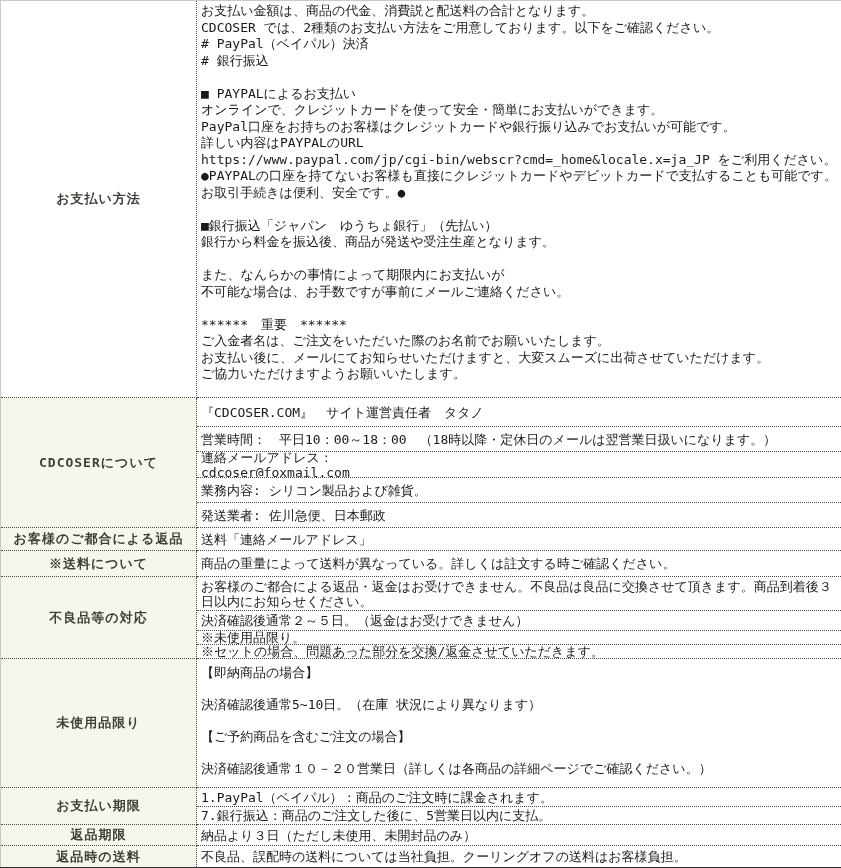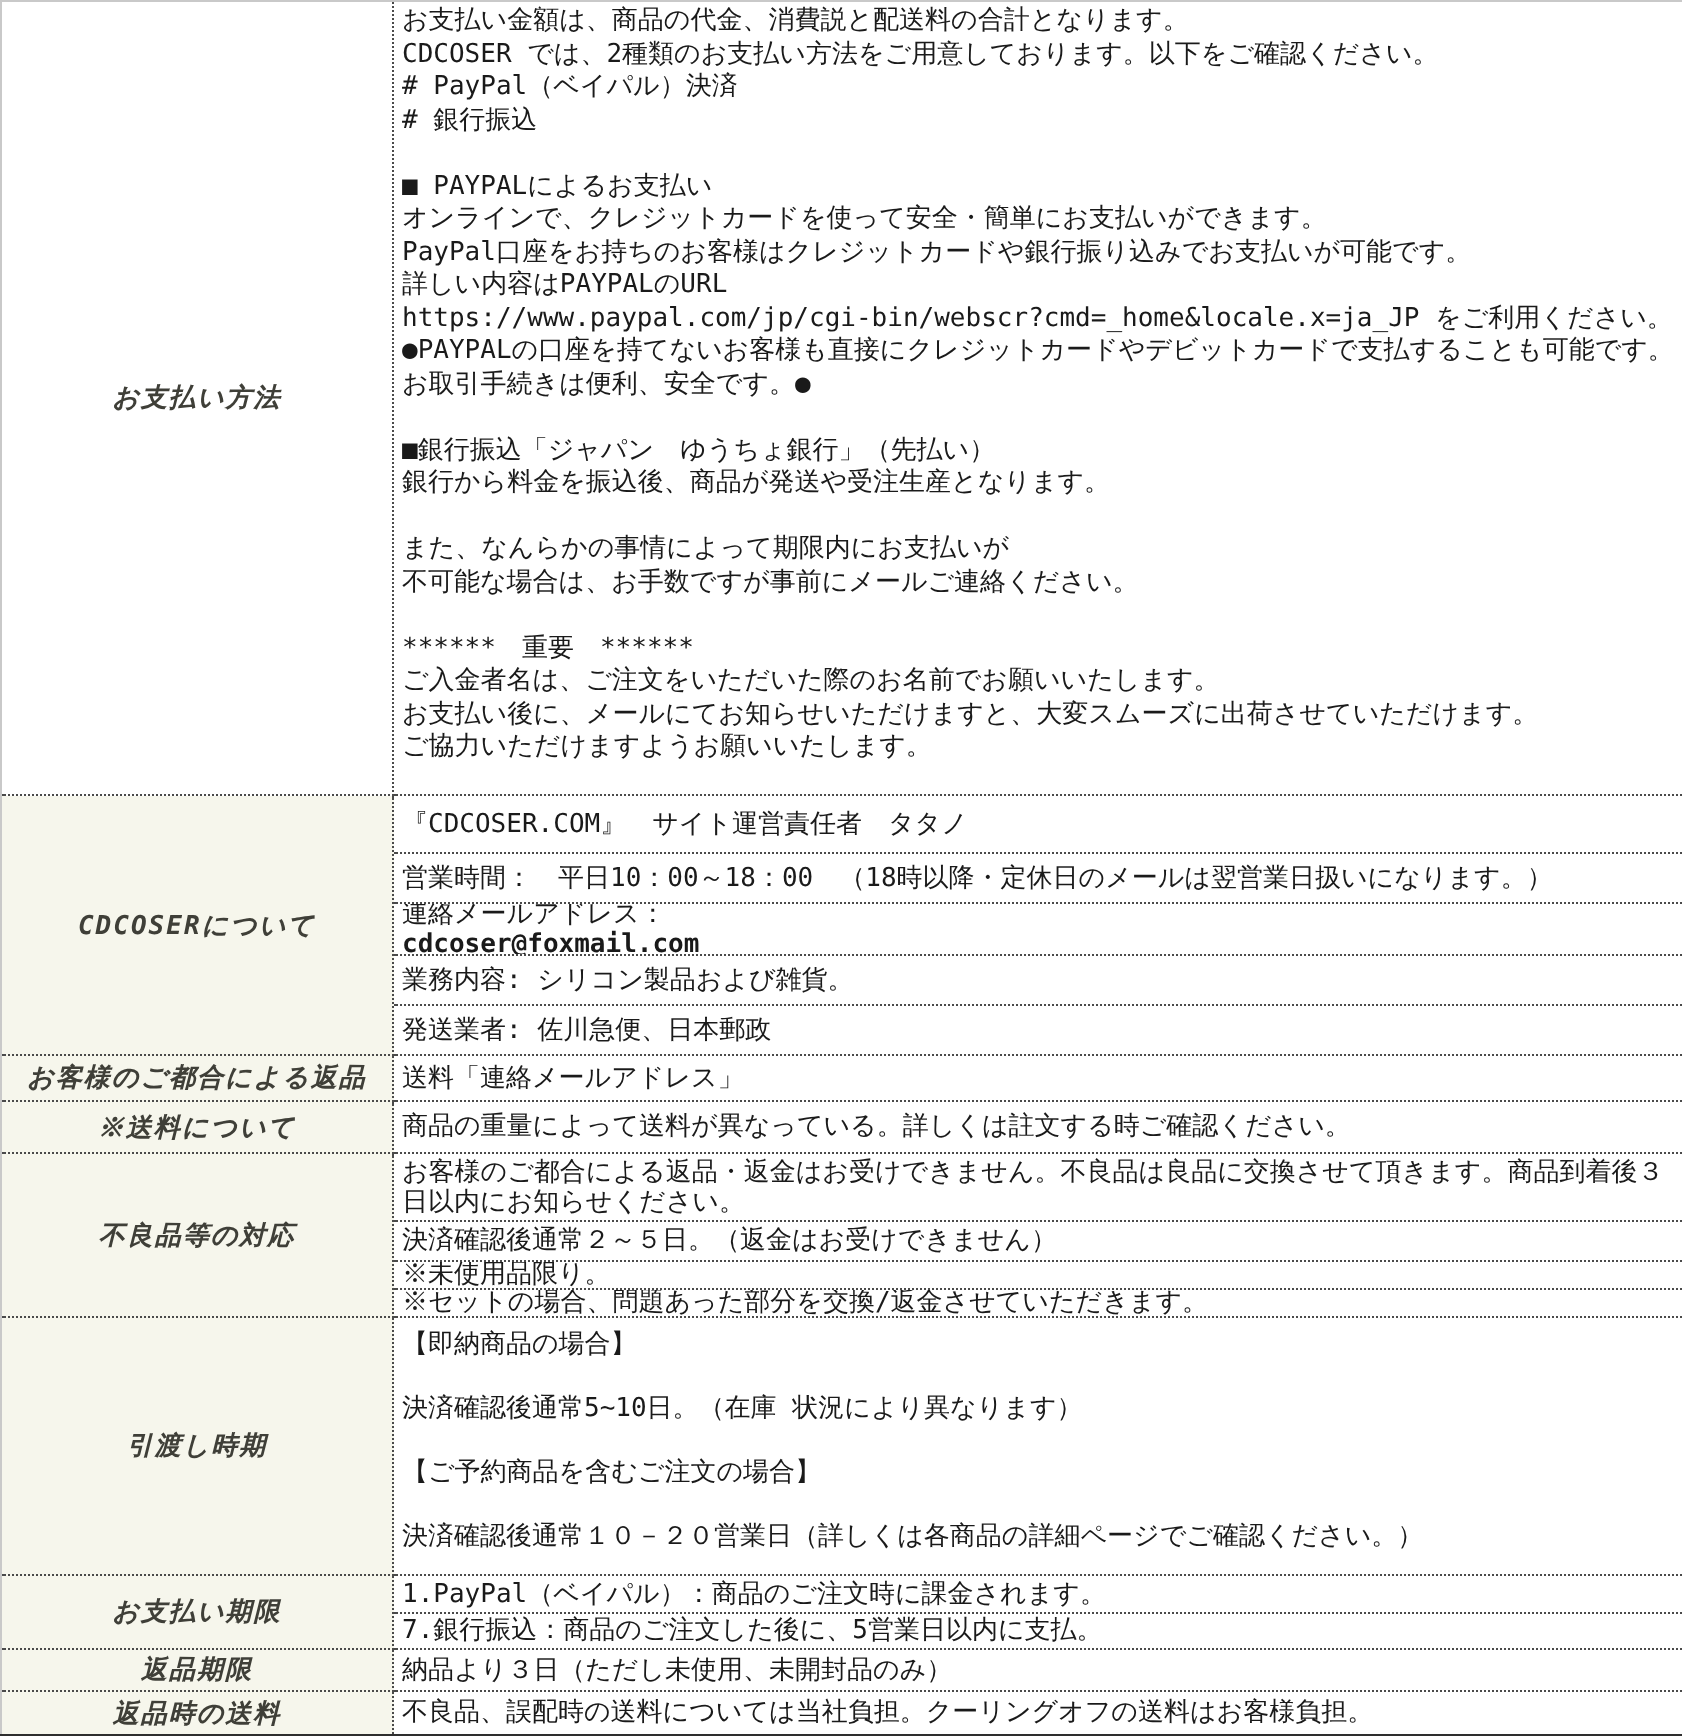--- a/index.html
+++ b/index.html
@@ -8,39 +8,39 @@
     font-size:13px;color:#1a1a1a;width:841px;
   }
   table.info{
     border-collapse:collapse;width:841px;table-layout:fixed;
     border-top:1px solid #c9c9c9;border-left:1px solid #c9c9c9;border-right:1px solid #c9c9c9;
     border-bottom:2px solid #2e2e2e;
   }
   td{border:1px dotted #4a4a4a;padding:0;vertical-align:top;}
   td.lbl{
     width:195px;background:#f6f6ec;color:#3f3f38;font-weight:bold;
-    text-align:center;vertical-align:middle;letter-spacing:1px;font-style:italic;
+    text-align:center;vertical-align:middle;letter-spacing:1px;
   }
   td.lbl0{background:#ffffff;}
   td.val{width:646px;}
   .block{
     box-sizing:border-box;padding:2px 4px;line-height:16.5px;
     white-space:pre-wrap;word-break:break-all;
   }
   .b-r0{height:396px;}
   .b-r5{height:128px;padding-top:6px;line-height:16px;}
   .sub{
     box-sizing:border-box;display:flex;align-items:center;
     padding:0 4px;overflow:hidden;line-height:15px;
   }
   .sub span{display:block;word-break:break-all;}
   .sub + .sub{border-top:1px dotted #4a4a4a;}
   .h33{height:33px}.h28{height:28px}.h26{height:26px}.h25{height:25px}
   .h22{height:22px}.h21{height:21px}.h20{height:20px}.h18{height:18px}.h14{height:14px}
-  .em{font-weight:bold;}
+  .em{font-weight:normal;}
 </style>
 </head>
 <body>
 
 <table class="info">
   <tbody>
       <tr>
     <td class="lbl lbl0">お支払い方法</td>
     <td class="val">
       <div class="block b-r0">お支払い金額は、商品の代金、消費説と配送料の合計となります。
@@ -123,21 +123,21 @@
       <div class="sub h14">
             <span>※未使用品限り。</span>
           </div>
       <div class="sub h14">
             <span>※セットの場合、問題あった部分を交換/返金させていただきます。</span>
           </div>
     </td>
   </tr>
 
   <tr>
-    <td class="lbl">引渡し時期</td>
+    <td class="lbl">未使用品限り</td>
     <td class="val">
       <div class="block b-r5">【即納商品の場合】
 
 決済確認後通常5~10日。（在庫 状況により異なります）
 
 【ご予約商品を含むご注文の場合】
 
 決済確認後通常１０－２０営業日（詳しくは各商品の詳細ページでご確認ください。）</div>
     </td>
   </tr>

